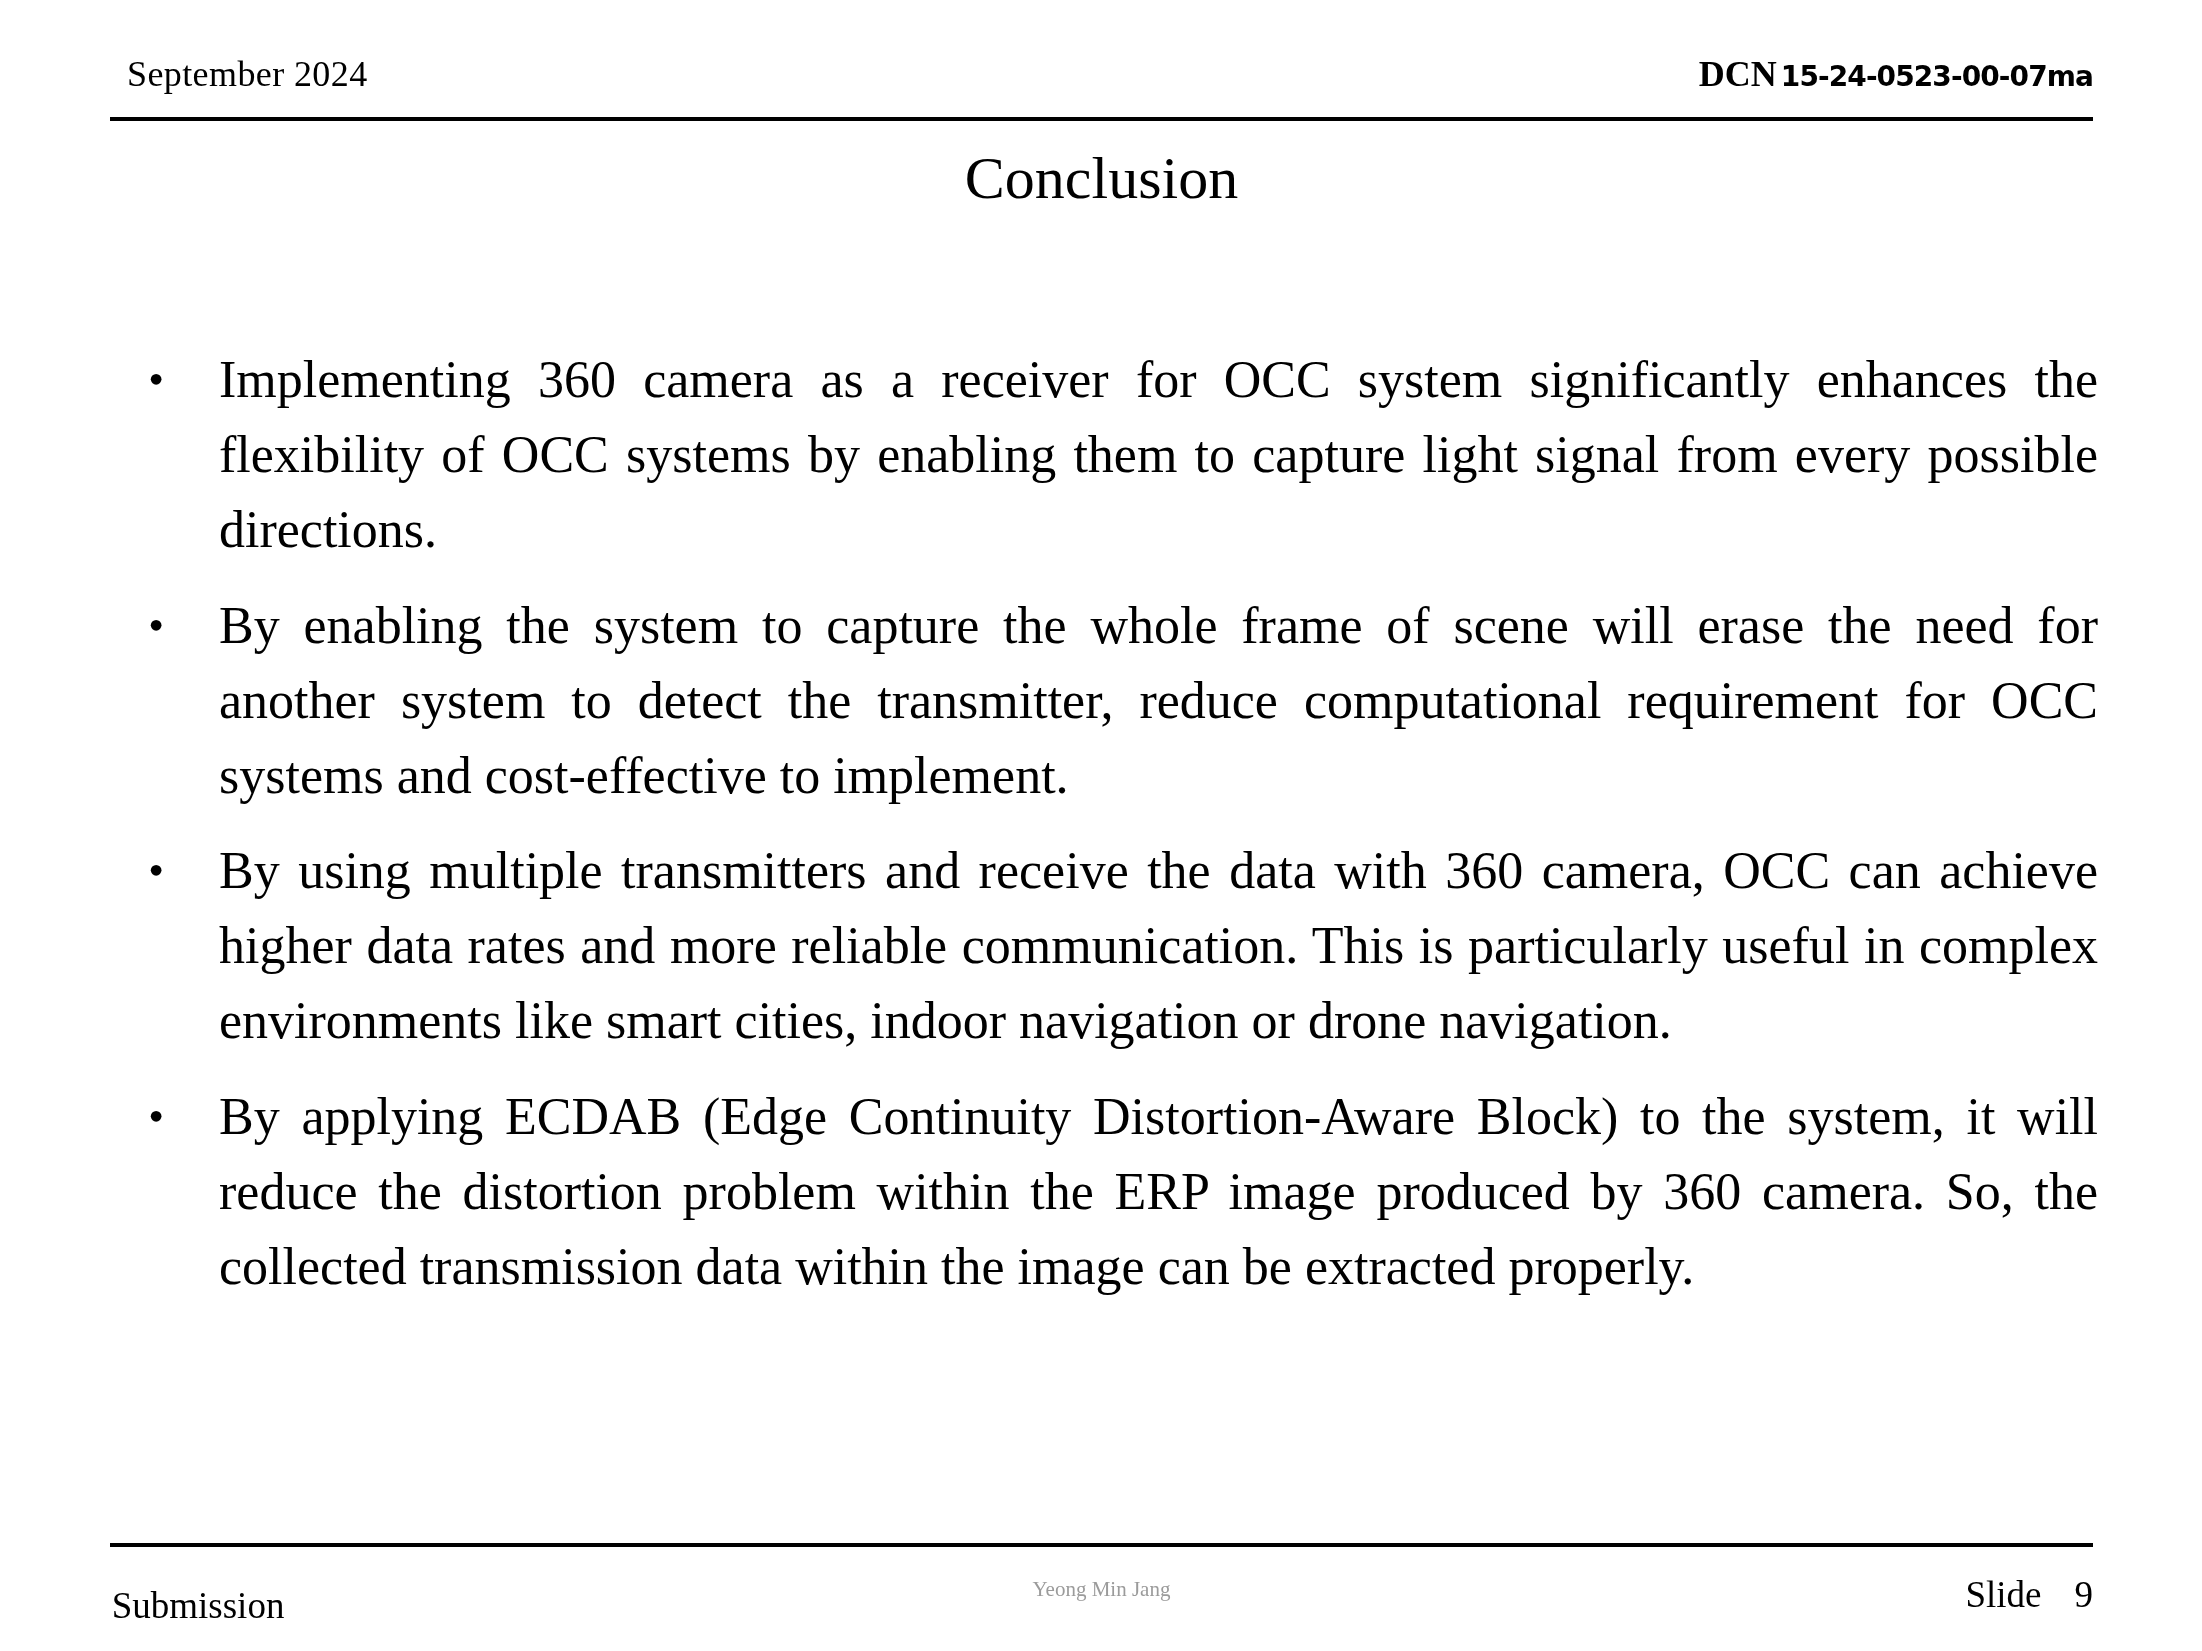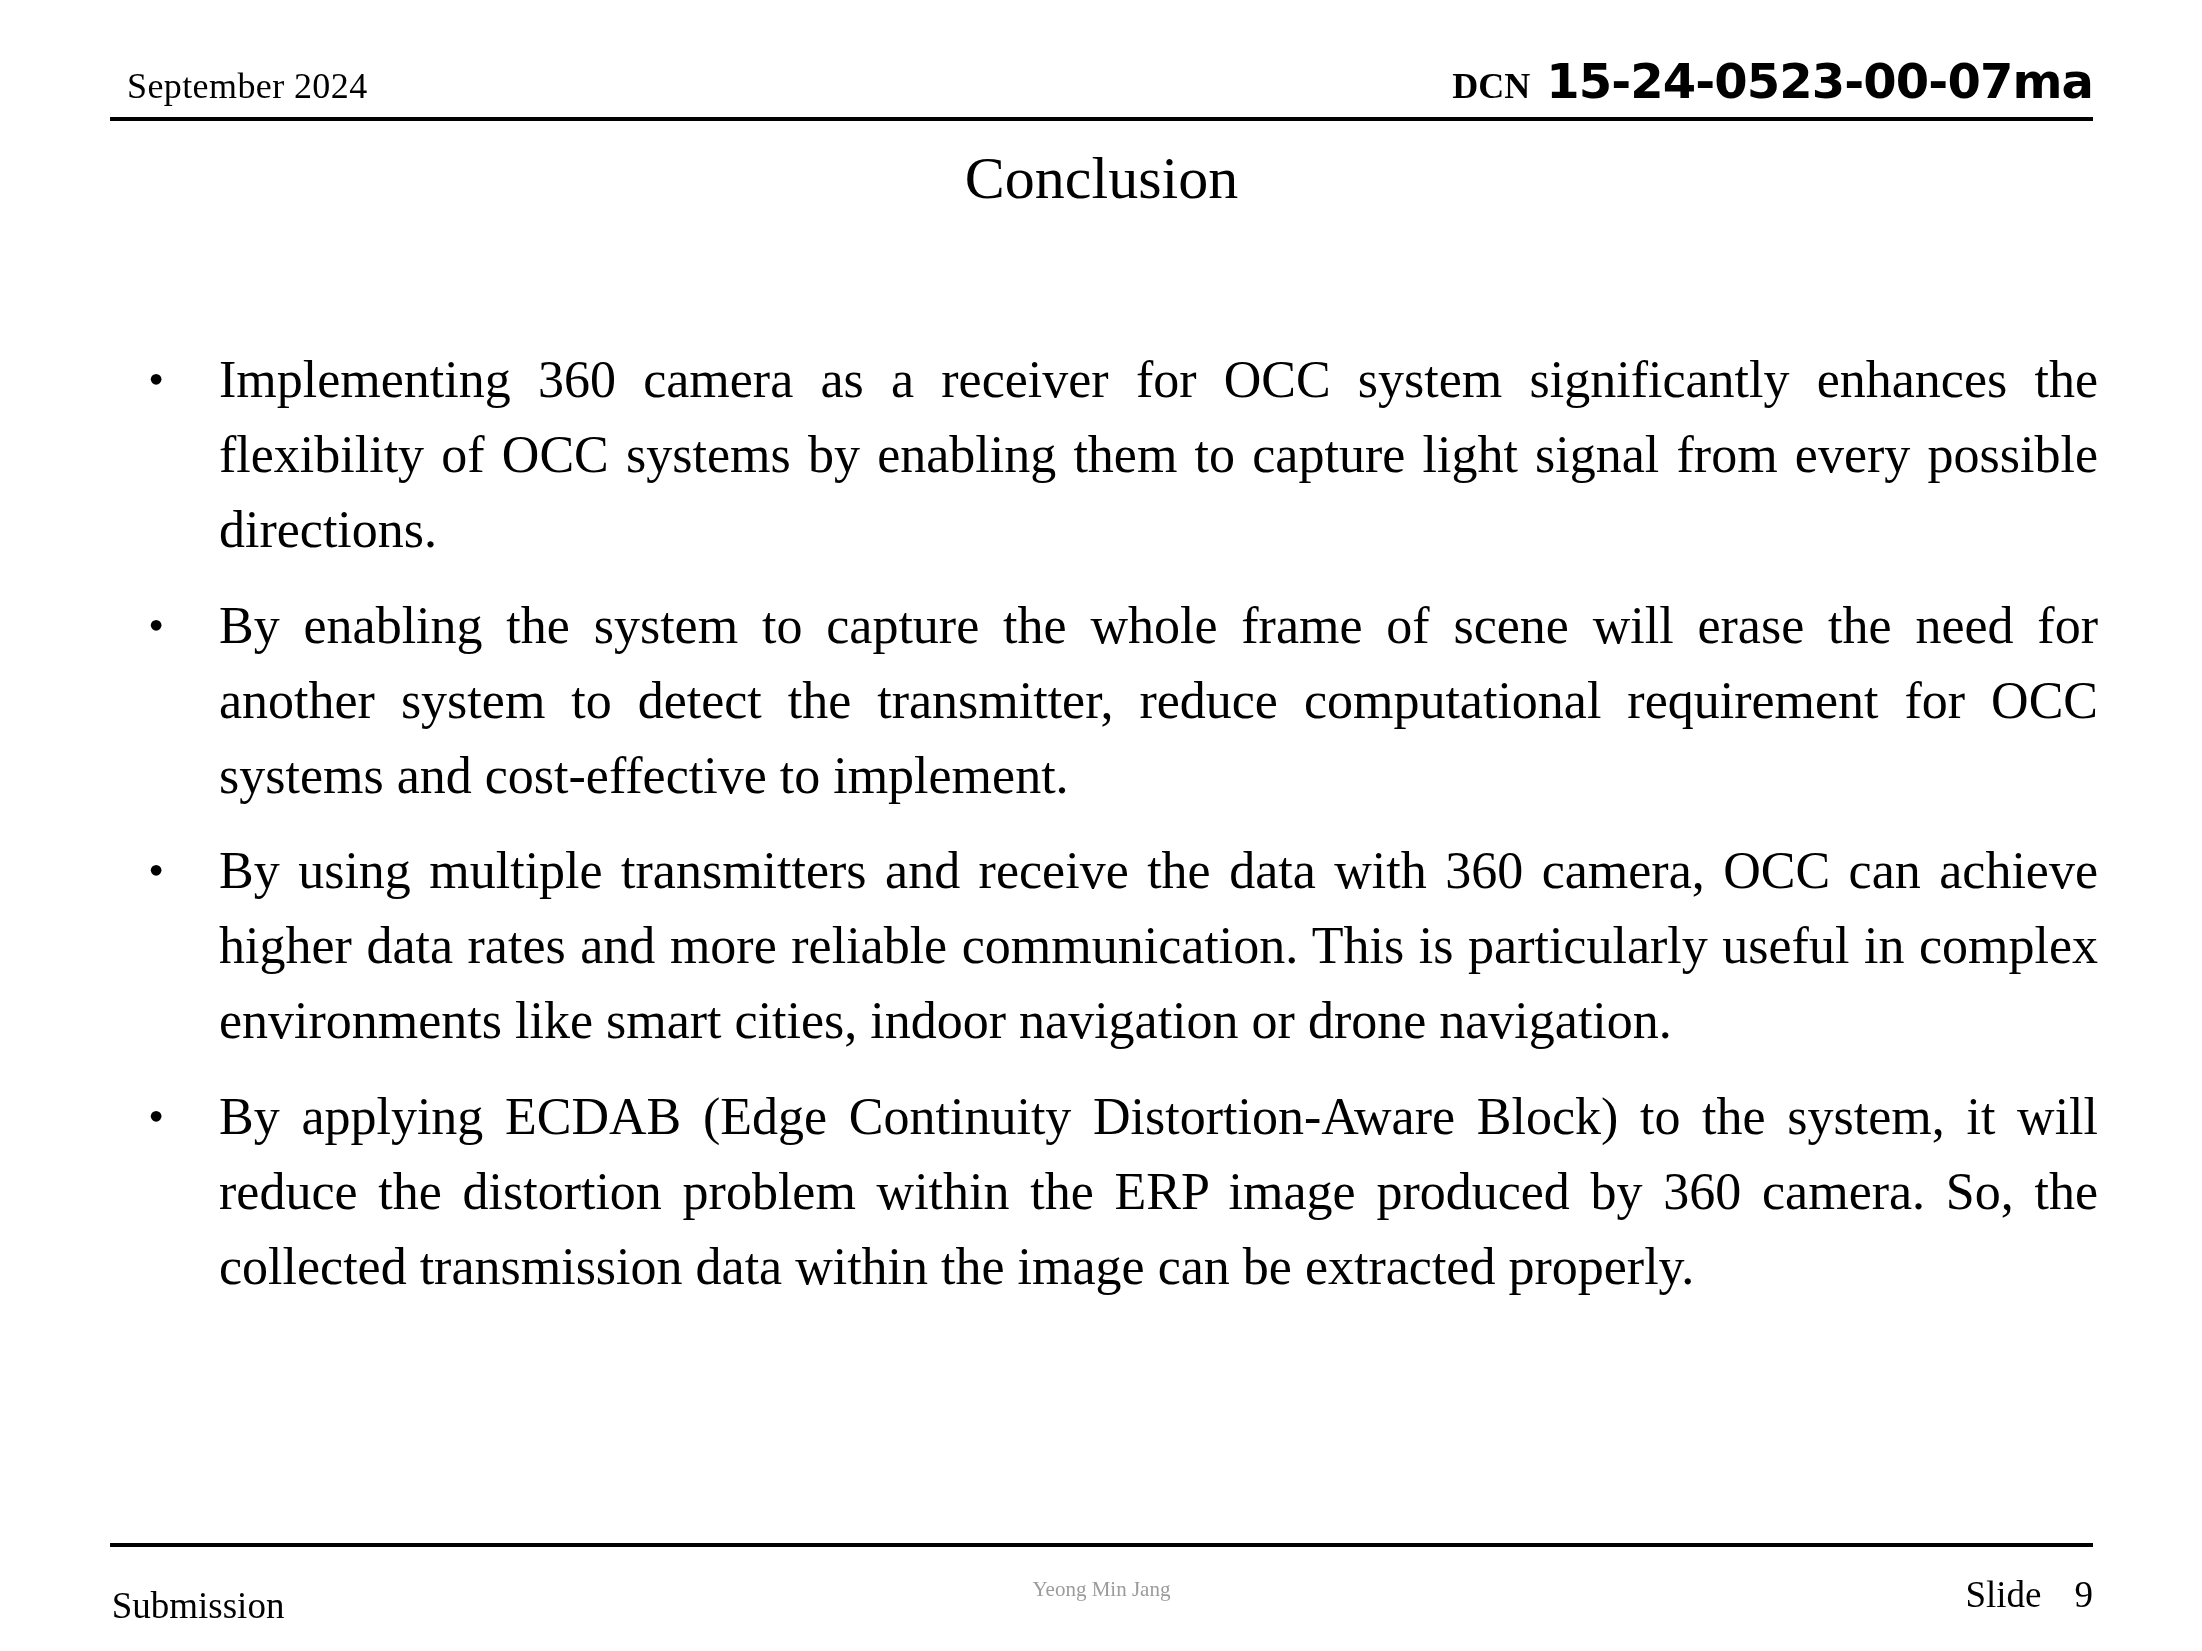--- a/index.html
+++ b/index.html
@@ -32,30 +32,30 @@
     align-items: baseline;
   }
   .header-date {
     font-size: 36px;
     font-weight: normal;
     letter-spacing: 0.4px;
   }
   .header-dcn {
     display: flex;
     align-items: baseline;
-    gap: 16px;
+    gap: 4px;
     justify-content: center;
   }
   .dcn-label {
     font-size: 36px;
     font-weight: bold;
   }
   .dcn-number {
     font-family: "DejaVu Sans", "Liberation Sans", sans-serif;
-    font-size: 48px;
+    font-size: 28px;
     font-weight: bold;
     letter-spacing: -0.9px;
   }
   .header-rule {
     position: absolute;
     top: 117px;
     left: 110px;
     right: 110px;
     height: 4.3px;
     background: #000000;

